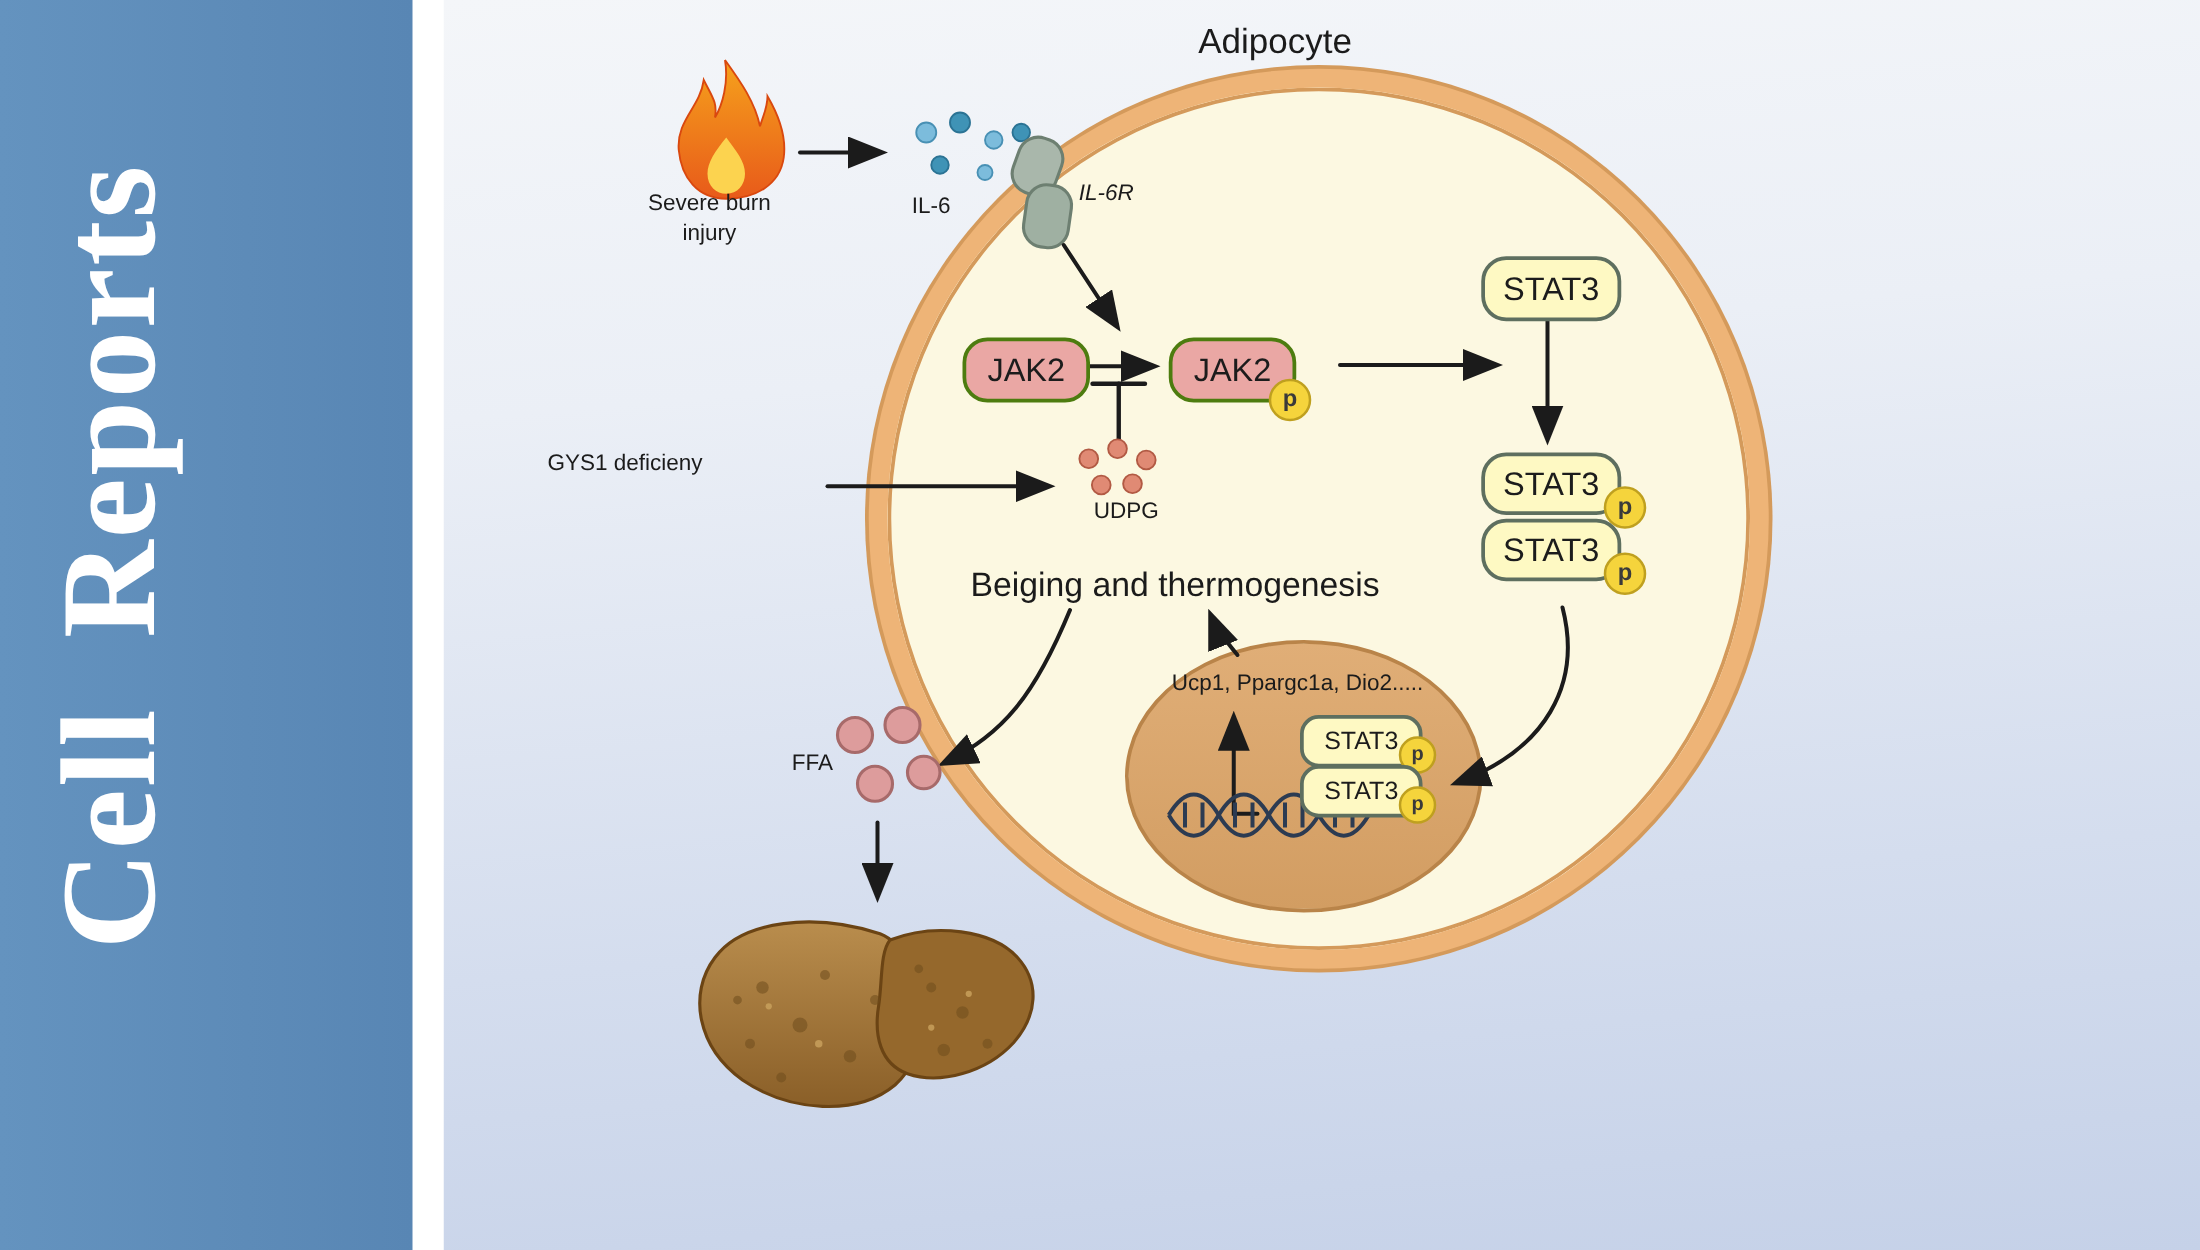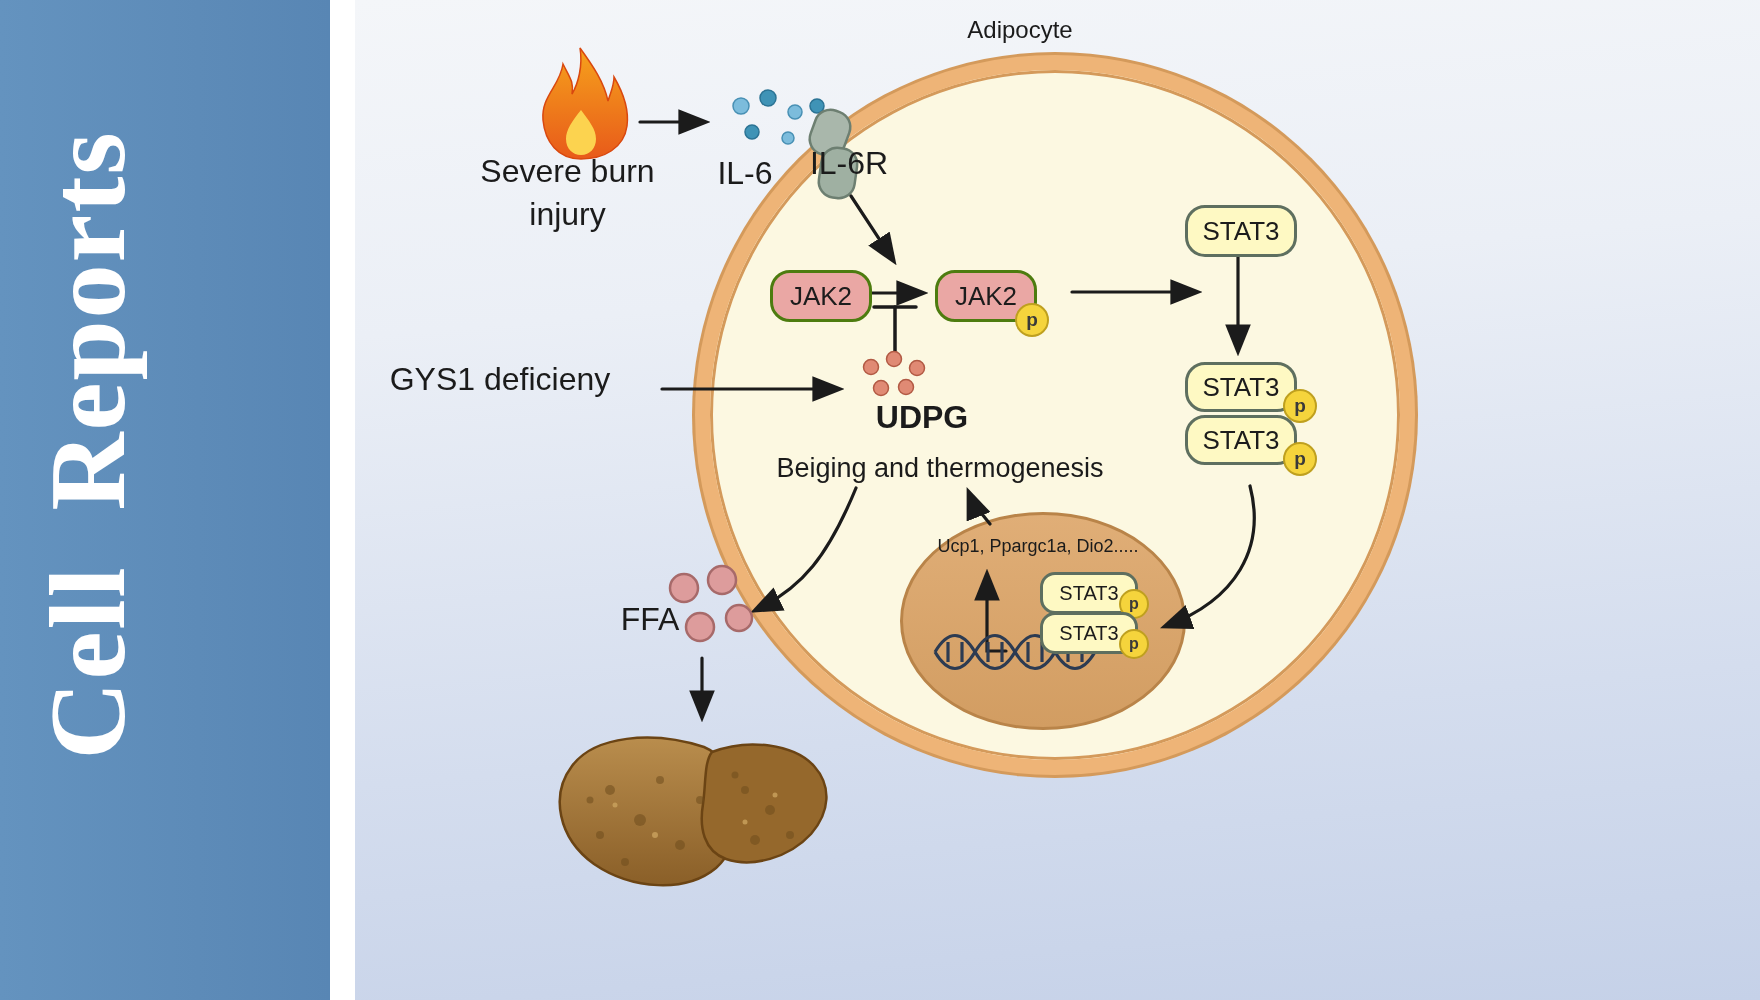--- a/index.html
+++ b/index.html
@@ -22,21 +22,21 @@
   .cell{position:absolute;left:695px;top:55px;width:690px;height:690px;border-radius:50%;
         background:#fcf8e1;border:15px solid #eeb477;
         box-shadow:0 0 0 3px #d49a5b, inset 0 0 0 3px #d49a5b;}
   .nucleus{position:absolute;left:900px;top:512px;width:280px;height:212px;border-radius:50%;
            background:linear-gradient(180deg,#e0ae77 0%,#d29d62 100%);border:3px solid #b98449;}
 
   
   svg.overlay{position:absolute;left:0;top:0;pointer-events:none;}
 
   
-  .lbl{position:absolute;color:#1b1b1b;font-size:32px;line-height:1.35;text-align:center;}
+  .lbl{position:absolute;color:#1b1b1b;font-size:18px;line-height:1.35;text-align:center;}
   .lbl.small{font-size:18px;}
 
   
   .pill{position:absolute;display:flex;align-items:center;justify-content:center;
         border-radius:20px;font-size:26px;color:#1c1c1c;}
   .pill.pink{background:#eaa7a4;border:3px solid #4d7c0f;}
   .pill.sage{background:#fef9c3;border:3px solid #5e6f5f;}
   .pill.nuc{font-size:20px;border-radius:15px;}
   .badge{position:absolute;border-radius:50%;background:#f5d43c;border:2.5px solid #bfa01f;
          display:flex;align-items:center;justify-content:center;color:#3a3a3a;
@@ -166,35 +166,35 @@
       </g>
       <g stroke="none" fill="#c8a05c" opacity="0.85">
         <circle cx="615" cy="805" r="2.5"></circle>
           <circle cx="655" cy="835" r="3"></circle>
         <circle cx="775" cy="795" r="2.5"></circle>
           <circle cx="745" cy="822" r="2.5"></circle>
       </g>
     </g>
   </svg>
 
-  <div class="lbl" style="left:910px;top:14px;width:220px;font-size:24px;">Adipocyte</div>
+  <div class="lbl" style="left:910px;top:14px;width:220px;font-size:28px;">Adipocyte</div>
 
   <div class="lbl" style="left:455px;top:150px;width:225px;">
     <div>Severe burn</div>
     <div>injury</div>
   </div>
 
   <div class="lbl" style="left:710px;top:152px;width:70px;">IL-6</div>
-  <div class="lbl" style="left:804px;top:142px;width:90px;">IL-6R</div>
+  <div class="lbl" style="left:840px;top:142px;width:90px;font-style:italic;">IL-6R</div>
 
   <div class="lbl" style="left:360px;top:358px;width:280px;">
     <div>GYS1 deficieny</div>
   </div>
 
-  <div class="lbl" style="left:872px;top:396px;width:100px;font-weight:bold;">UDPG</div>
+  <div class="lbl" style="left:851px;top:396px;width:100px;">UDPG</div>
 
   <div class="lbl" style="left:765px;top:450px;width:350px;font-size:27px;">Beiging and thermogenesis</div>
 
   <div class="lbl small" style="left:888px;top:534px;width:300px;">Ucp1, Ppargc1a, Dio2.....</div>
 
   <div class="lbl" style="left:615px;top:598px;width:70px;">FFA</div>
 
   <div class="pill pink" style="left:770px;top:270px;width:96px;height:46px;">JAK2</div>
 
   <div class="pill pink" style="left:935px;top:270px;width:96px;height:46px;">JAK2</div>

